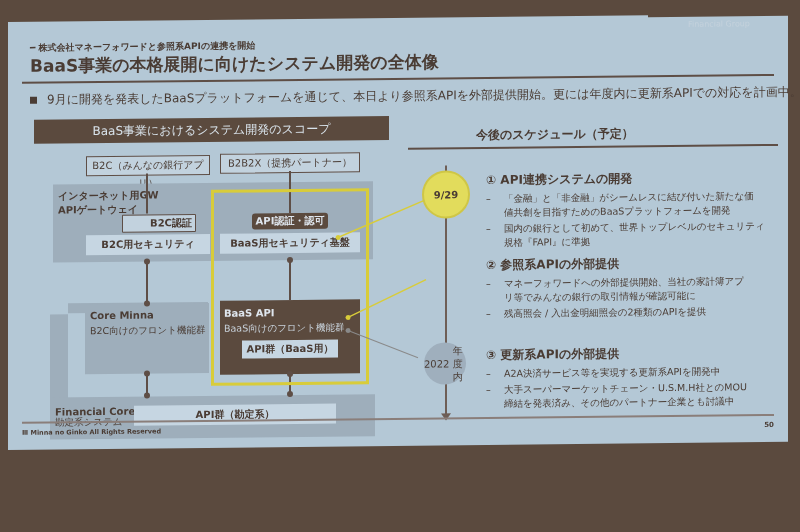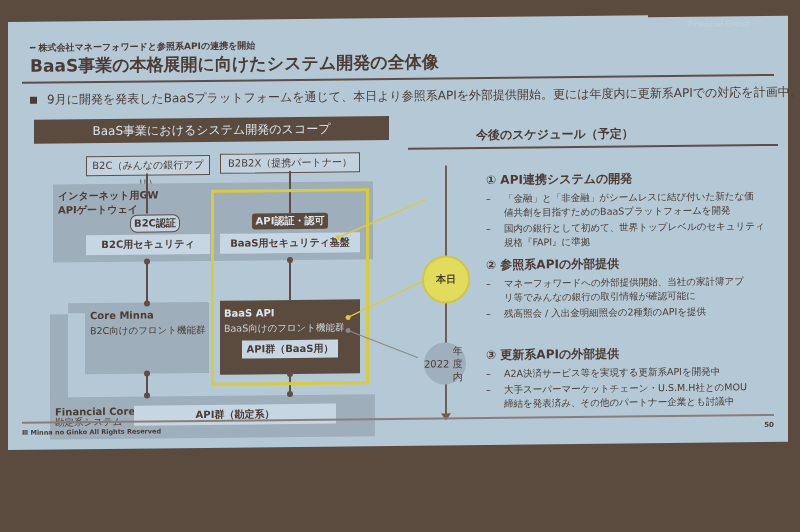--- a/index.html
+++ b/index.html
@@ -50,21 +50,21 @@
   <div class="scope-bar">BaaS事業におけるシステム開発のスコープ</div>
 
   <div class="box" style="left:78px;top:135px;width:122px;height:18px;">B2C（みんなの銀行アプリ）</div>
   <div class="box" style="left:212px;top:134px;width:138px;height:18px;">B2B2X（提携パートナー）</div>
 
   <div class="zone" style="left:45px;top:163px;width:320px;height:78px;"></div>
   <div class="zone-label" style="left:50px;top:168px;">
     <div>インターネット用GW</div>
     <div>APIゲートウェイ</div>
   </div>
-  <div class="box" style="left:122px;top:194px;width:48px;height:16px;line-height:16px;font-weight:bold;border-radius:7px;">B2C認証</div>
+  <div class="box" style="left:114px;top:194px;width:48px;height:16px;line-height:16px;font-weight:bold;border-radius:1px;padding-left:24px;">B2C認証</div>
   <div class="light" style="left:78px;top:214px;width:124px;height:20px;line-height:20px;">B2C用セキュリティ</div>
   <div class="dark" style="left:244px;top:194px;width:76px;height:16px;line-height:16px;border-radius:3px;">API認証・認可</div>
   <div class="light" style="left:212px;top:214px;width:140px;height:20px;line-height:20px;">BaaS用セキュリティ基盤</div>
 
   <div class="zone" style="left:60px;top:282px;width:140px;height:10px;"></div>
   <div class="zone" style="left:77px;top:283px;width:124px;height:70px;"></div>
   <div class="zone-label" style="left:82px;top:288px;">Core Minna</div>
   <div class="zone-label" style="left:82px;top:303px;font-weight:normal;font-size:9.5px;">B2C向けのフロント機能群</div>
 
   <div class="dark" style="left:212px;top:281px;width:140px;height:74px;text-align:left;"></div>
@@ -102,21 +102,21 @@
     <line x1="340" y1="312" x2="410" y2="340" stroke="#8a8a8a" stroke-width="1"></line>
     <circle cx="340" cy="312" r="2.5" fill="#8a8a8a"></circle>
   </svg>
 
   <div class="sched-title">今後のスケジュール（予定）</div>
   <div class="rule" style="left:400px;top:130px;width:370px;height:1.5px;"></div>
 
   <div class="vline" style="left:437px;top:148px;height:252px;background:#6e5e56;"></div>
   <div style="position:absolute;left:433px;top:396px;width:0;height:0;border-left:5px solid transparent;border-right:5px solid transparent;border-top:7px solid #6e5e56;"></div>
 
-  <div class="circle yellow" style="left:414px;top:238px;width:44px;height:44px;">本日</div>
+  <div class="circle yellow" style="left:414px;top:153px;width:44px;height:44px;">9/29</div>
   <div class="circle grey" style="left:416px;top:325px;width:42px;height:42px;flex-direction:row;line-height:13px;font-weight:normal;">
     <span>2022</span>
     <span>年度内</span>
   </div>
 
   <div class="sec" style="top:155px;">① API連携システムの開発</div>
   <div class="bullet" style="top:175px;">
     <span class="dash">–</span><span>「金融」と「非金融」がシームレスに結び付いた新たな価</span>
     <span class="cont">値共創を目指すためのBaaSプラットフォームを開発</span>
   </div>

